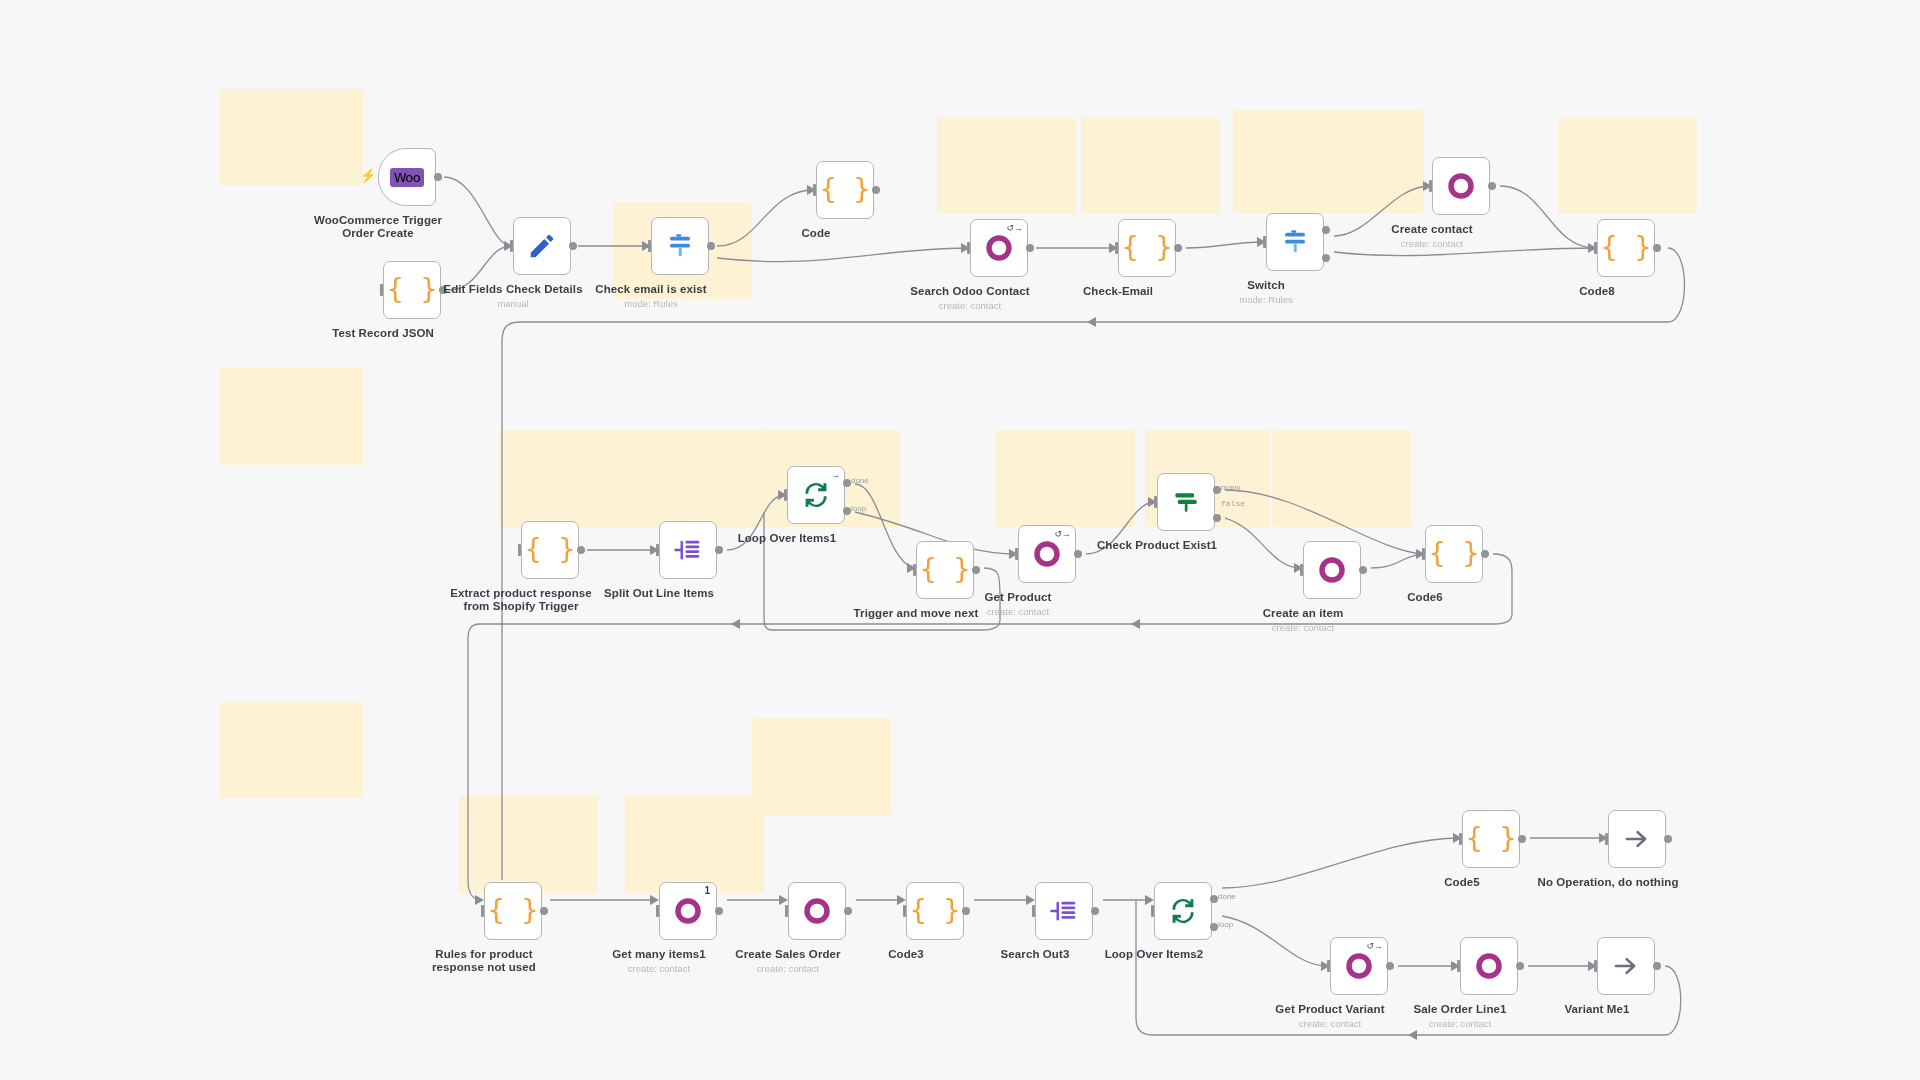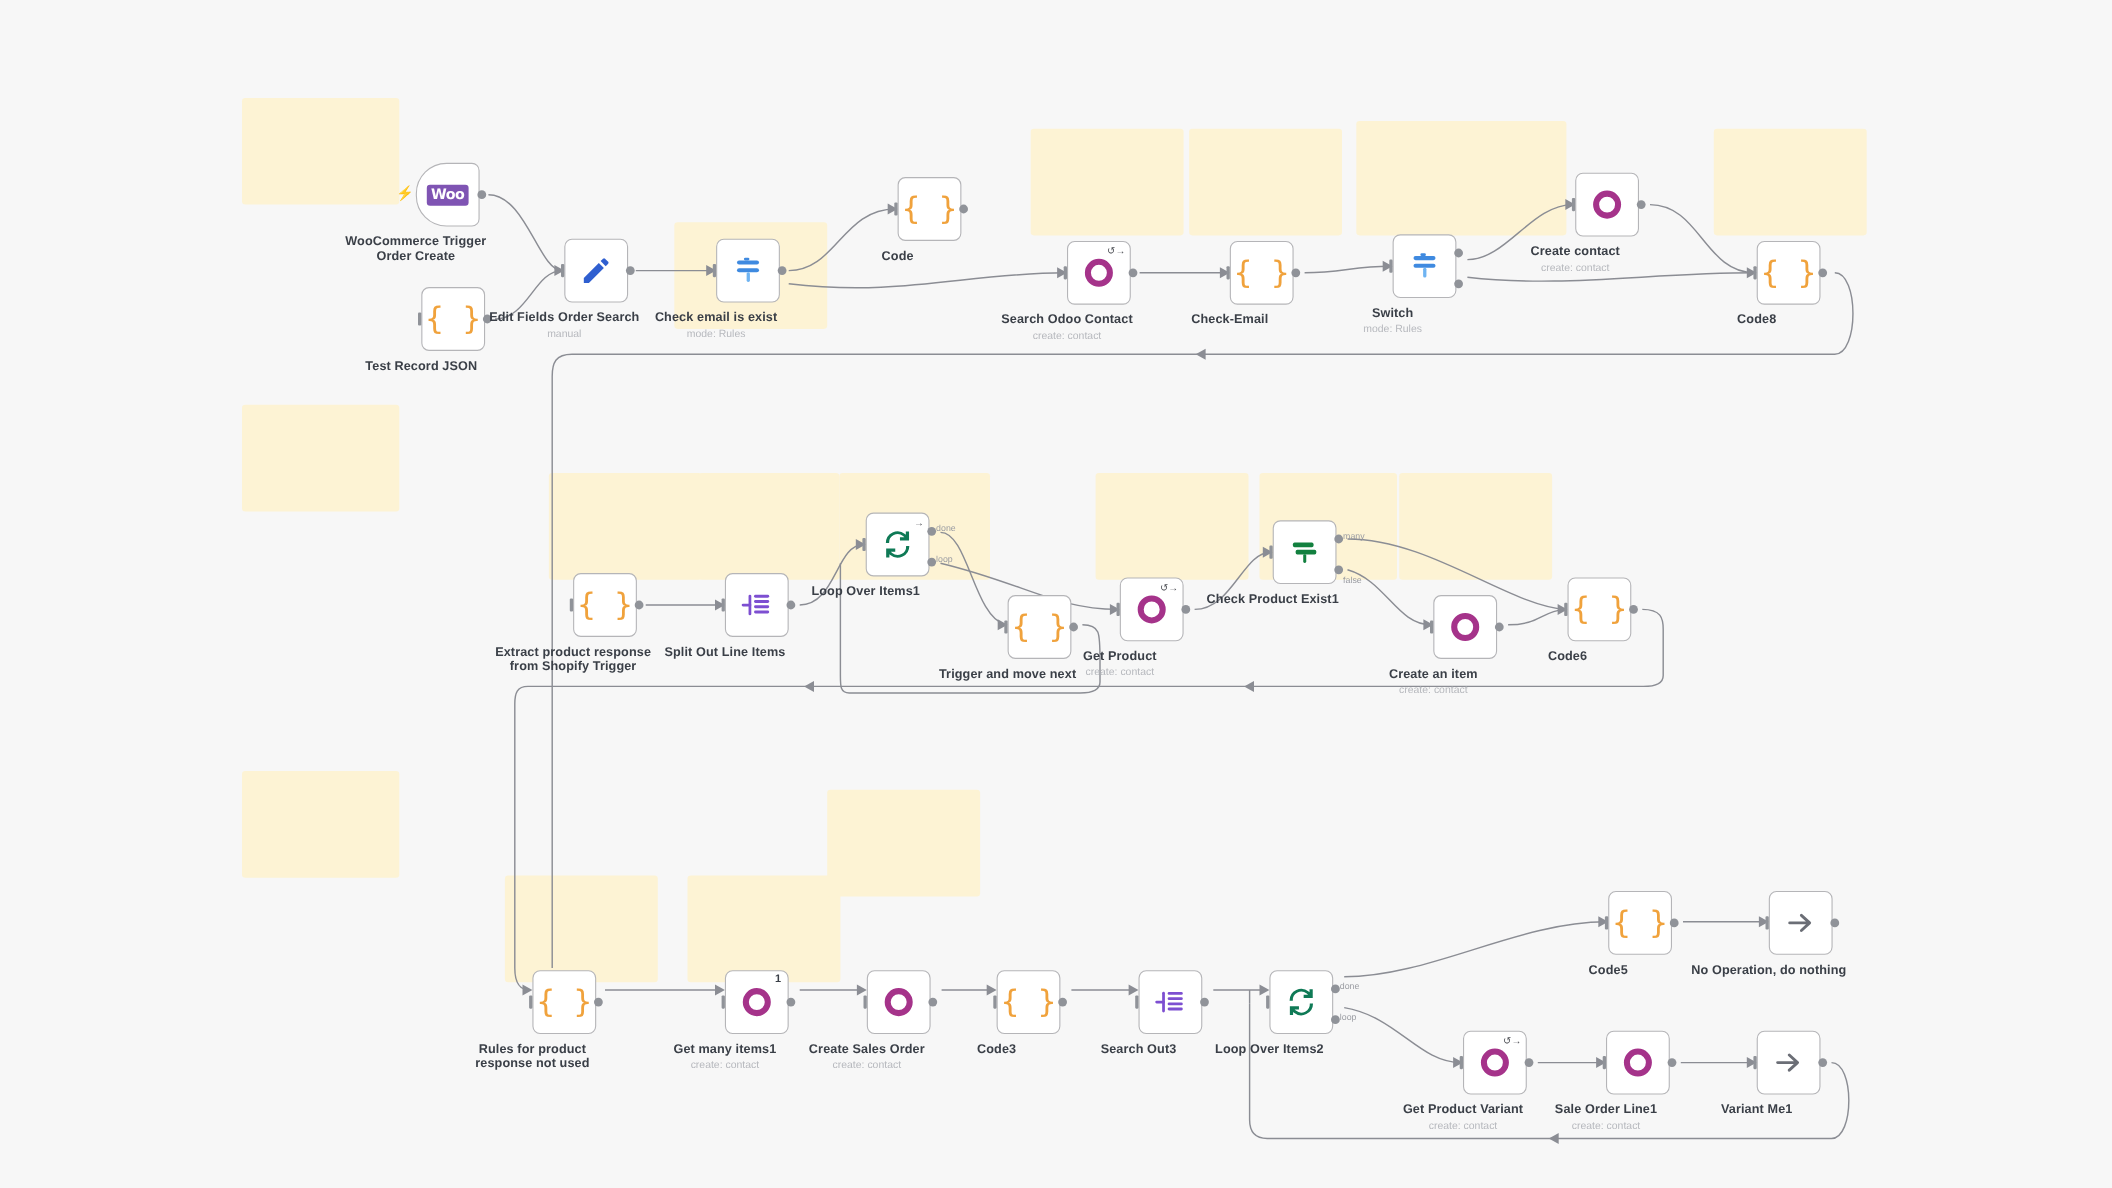--- a/index.html
+++ b/index.html
@@ -29,21 +29,21 @@
   .badge-retry{position:absolute;right:4px;top:3px;font-size:9px;color:#4d4f55;line-height:10px;}
   .badge-num{position:absolute;right:6px;top:2px;font-size:10px;color:#3a3f47;font-weight:700;}
   .bolt{position:absolute;font-size:13px;color:#ff6d5a;}
 
   svg.wires{position:absolute;left:0;top:0;width:1920px;height:1080px;pointer-events:none;}
   svg.wires path{fill:none;stroke:#8b8d94;stroke-width:1.3;}
   svg.wires polygon{fill:#8b8d94;}
 
   
   .ico{display:block;}
-  .woo{font-family:"DejaVu Sans",sans-serif;font-size:13px;font-weight:700;color:#ffffff;
+  .woo{font-family:"DejaVu Sans",sans-serif;font-size:13px;font-weight:400;color:#000000;
        background:#7f54b3;border-radius:3px;padding:2px 4px;letter-spacing:-.5px;}
   .brace{font-family:"DejaVu Sans Mono",monospace;font-size:28px;color:#f0a23c;font-weight:400;line-height:1;}
 </style>
 </head>
 <body>
 
 <div id="canvas">
 
   <div id="stickies">
       <div class="sticky" style="left: 220px; top: 89px; width: 143px; height: 97px; background: rgb(253, 243, 212);"></div>
@@ -165,21 +165,21 @@
       <div class="node" style="left: 513px; top: 217px;">
         <div class="nbox">
           <svg class="ico" width="30" height="30" viewBox="0 0 24 24">
             <path d="M3 17.3V21h3.7L17.6 10.1l-3.7-3.7L3 17.3z" fill="#2f5fd0"></path>
             <path d="M20.7 7a1 1 0 0 0 0-1.4l-2.3-2.3a1 1 0 0 0-1.4 0l-1.8 1.8 3.7 3.7L20.7 7z" fill="#2f5fd0"></path>
           </svg>
         </div>
         <span class="port in"></span>
         <span class="port out" style="top: 25px;"></span>
         <div class="nlabel">
-          <div>Edit Fields Order Search</div>
+          <div>Edit Fields Check Details</div>
         </div>
         <div class="nsub one">manual</div>
       </div>
       <div class="node" style="left: 651px; top: 217px;">
         <div class="nbox">
           <svg class="ico" width="30" height="30" viewBox="0 0 24 24">
             <rect x="4" y="4.6" width="16" height="3" rx="1.5" fill="#3f8ae0"></rect>
             <rect x="9" y="2.6" width="4" height="2" rx="1" fill="#3f8ae0"></rect>
             <rect x="4" y="10.2" width="16" height="3" rx="1.5" fill="#3f8ae0"></rect>
             <rect x="11" y="13.2" width="2.4" height="7" rx="1.1" fill="#6fb4f2"></rect>
@@ -340,21 +340,21 @@
           <svg class="ico" width="30" height="30" viewBox="0 0 24 24">
             <rect x="3.5" y="5" width="15" height="3.4" rx="1.2" fill="#12803f"></rect>
             <rect x="5.5" y="10.2" width="15" height="3.4" rx="1.2" fill="#12803f"></rect>
             <rect x="11" y="13.4" width="2.2" height="6.4" rx="1" fill="#12803f"></rect>
           </svg>
         </div>
         <span class="port in"></span>
         <span class="port out" style="top: 13px;"></span>
         <span class="portlbl" style="top: 10px;">many</span>
         <span class="port out" style="top: 41px;"></span>
-        <span class="portlbl" style="top: 50px;">false</span>
+        <span class="portlbl" style="top: 26px; font-family: Liberation Mono, monospace;">false</span>
         <div class="nlabel">
           <div>Check Product Exist1</div>
         </div>
       </div>
       <div class="node" style="left: 1303px; top: 541px;">
         <div class="nbox">
           <svg class="ico" width="30" height="30" viewBox="0 0 24 24">
             <circle cx="12" cy="12" r="8" fill="none" stroke="#a5338a" stroke-width="4.4"></circle>
           </svg>
         </div>

